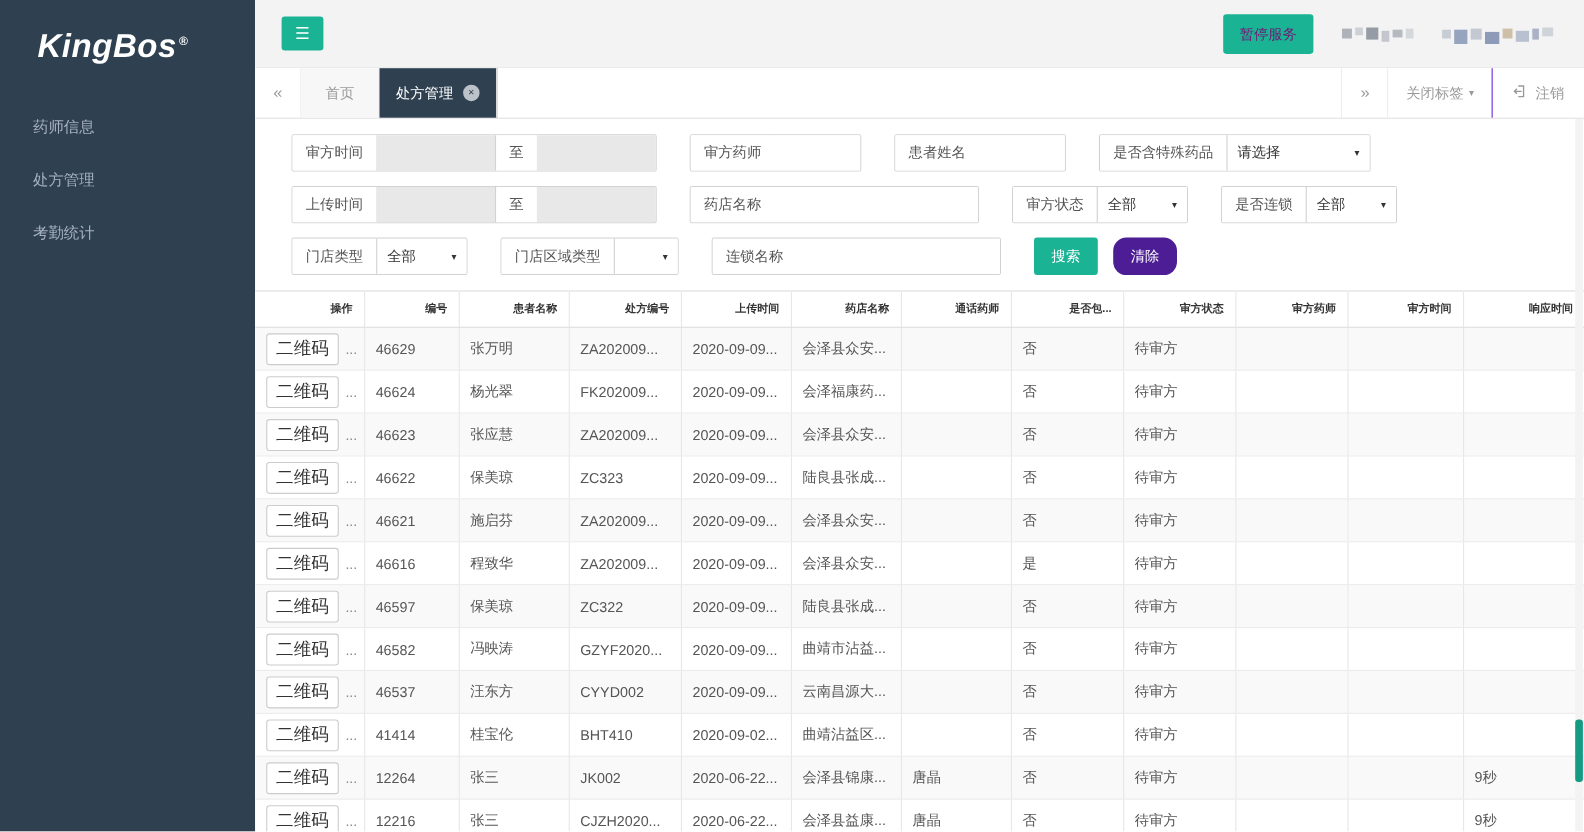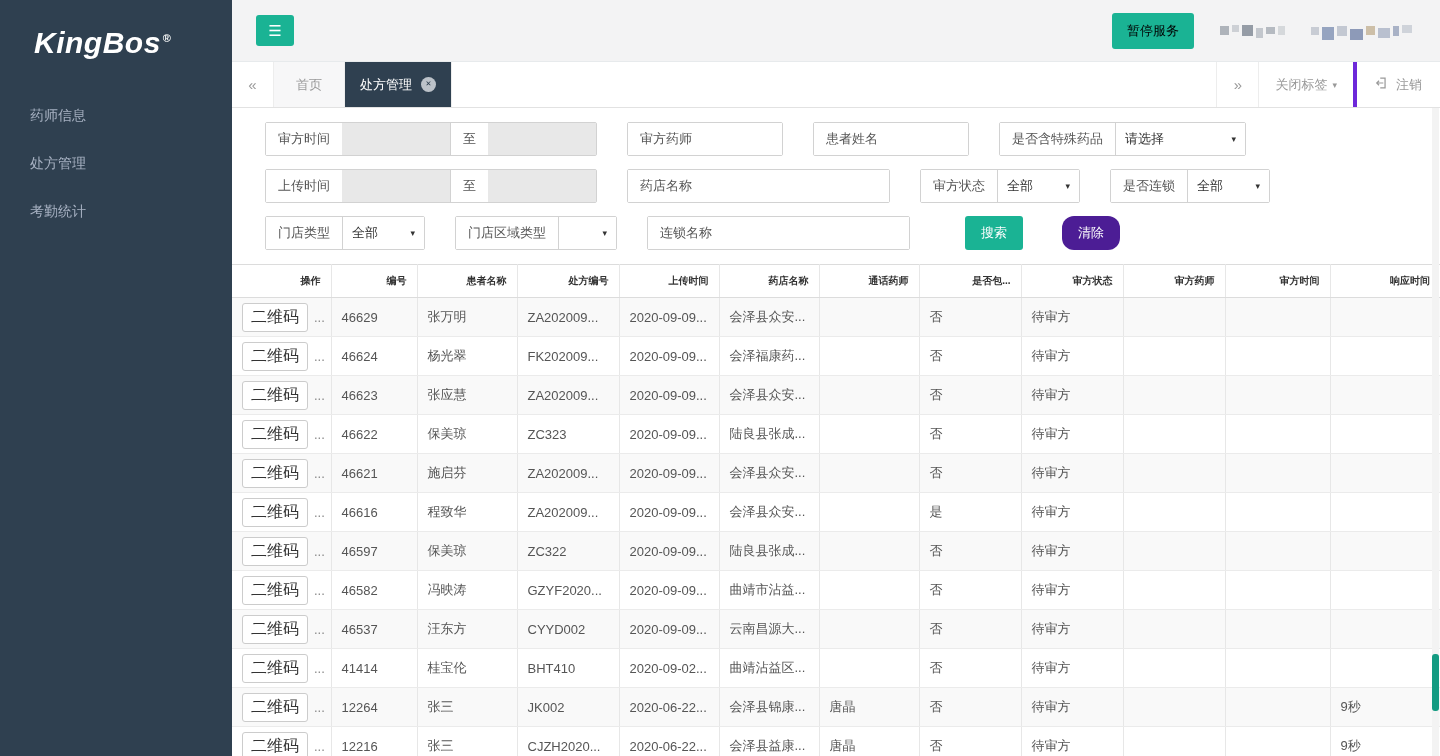--- a/index.html
+++ b/index.html
@@ -16,63 +16,63 @@
 
   
   .main { flex:1; display:flex; flex-direction:column; background:#fff; position:relative; overflow:hidden; }
 
   
   .topbar { height:62px; min-height:62px; background:#f3f3f4; display:flex; align-items:center;
             padding:0 28px 0 24px; border-bottom:1px solid #e7eaec; }
   .hamburger { width:38px; height:31px; background:#1ab394; color:#fff; border:none;
                border-radius:3px; font-size:15px; cursor:pointer; line-height:1; }
   .topbar-right { margin-left:auto; display:flex; align-items:center; gap:26px; }
-  .pause-btn { background:#1ab394; color:#000000; border:none; border-radius:3px;
+  .pause-btn { background:#1ab394; color:#701a75; border:none; border-radius:3px;
                padding:9px 15px; font-size:13px; cursor:pointer; white-space:nowrap; }
   .redacted { display:flex; align-items:center; gap:3px; }
   .px { display:inline-block; }
 
   
   .tabbar { height:46px; min-height:46px; display:flex; align-items:stretch; background:#fff;
             border-bottom:1px solid #e2e2e2; }
   .tab-arrow { width:42px; display:flex; align-items:center; justify-content:center;
                color:#9a9a9a; font-size:15px; border-right:1px solid #ededed; cursor:pointer; }
   .tab-arrow.right { border-right:none; border-left:1px solid #ededed; }
   .tab { display:flex; align-items:center; padding:0 22px; font-size:13px; color:#9a9a9a;
          background:#f7f7f8; border-right:1px solid #ededed; cursor:pointer;font-family:Liberation Mono, monospace; }
   .tab.active { background:#2f4050; color:#fff; gap:9px; padding:0 15px; }
   .close-badge { width:15px; height:15px; border-radius:50%; background:#bcc2c9; color:#2f4050;
                  font-size:9px; line-height:15px; text-align:center; cursor:pointer; }
   .tab-spacer { flex:1; }
   .close-tabs { display:flex; align-items:center; gap:5px; padding:0 16px; color:#999;
                 font-size:13px; border-left:1px solid #ededed; cursor:pointer; white-space:nowrap; }
   .caret-sm { font-size:9px; color:#999; }
   .logout { display:flex; align-items:center; gap:7px; padding:0 18px; color:#999;
-            font-size:13px; border-left:4px solid #6d28d9; cursor:pointer; white-space:nowrap;text-align:center; }
+            font-size:13px; border-left:1px solid #6d28d9; cursor:pointer; white-space:nowrap;text-align:center; }
 
   
   .filters { padding:14px 0 1px 33px; }
   .frow { display:flex; align-items:center; margin-bottom:13px; }
   .fgroup { display:flex; align-items:stretch; border:1px solid #d2d2d2; border-radius:2px;
             height:34px; margin-right:30px; background:#fff; }
   .fgroup > * + * { border-left:1px solid #d2d2d2; }
   .addon { display:flex; align-items:center; padding:0 12px; font-size:13px; color:#555;
            background:#fff; white-space:nowrap; }
   .finput { border:none; outline:none; height:32px; padding:0 8px; font-size:13px;
             color:#333; width:108px; background:#fff; }
   .finput.date { background:#e8e8e8; }
   .finput.w78  { width:78px; }
   .finput.w185 { width:185px; }
   .fselect { display:flex; align-items:center; justify-content:space-between; padding:0 9px;
              width:82px; cursor:pointer; font-size:13px; color:#333; background:#fff;font-family:Liberation Serif, serif; }
   .fselect .sel-caret { font-size:9px; color:#333; margin-left:6px; }
   .fselect.w130 { width:130px; }
   .fselect.w58  { width:58px; }
   .btn { border:none; border-radius:3px; color:#fff; font-size:13px; padding:0 16px;
-         height:34px; cursor:pointer; white-space:nowrap;margin-left:25px; }
+         height:34px; cursor:pointer; white-space:nowrap; }
   .btn.search { background:#1ab394; margin-right:14px; }
   .btn.clear  { background:#4c1d95;border-radius:12px; }
 
   
   .rx-table { width:100%; border-collapse:collapse; table-layout:fixed; border-top:1px solid #dcdcdc; }
   .rx-table th { font-size:10px; font-weight:bold; color:#333; text-align:right; padding:9px 10px;
                  border-bottom:1px solid #dcdcdc; border-right:1px solid #e7e7e7; background:#fff;
                  white-space:nowrap; overflow:hidden; }
   .rx-table td { font-size:13px; color:#555; padding:0 10px; height:39px;
                  border-bottom:1px solid #ebebeb; border-right:1px solid #e7e7e7;

